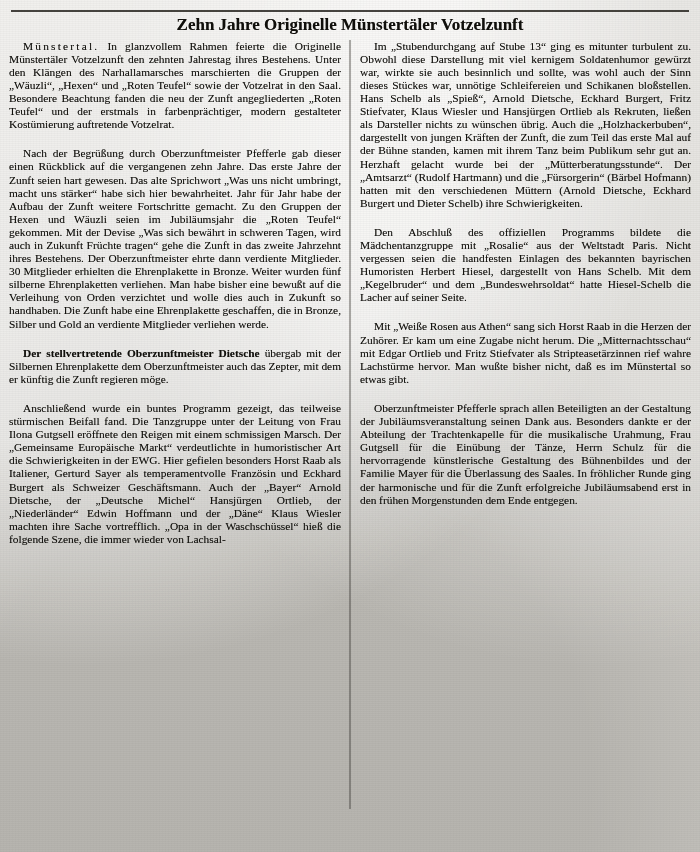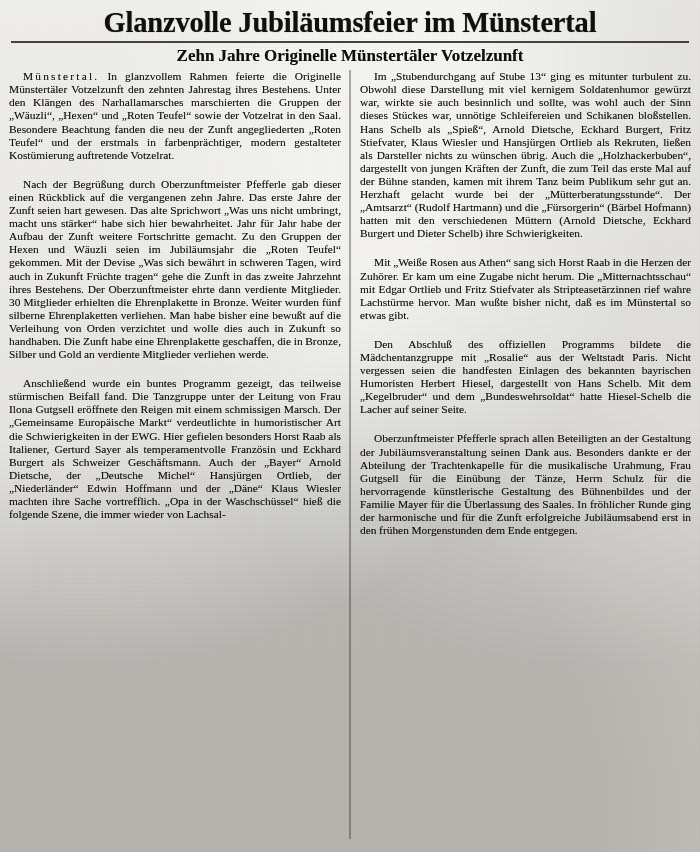--- a/index.html
+++ b/index.html
@@ -115,35 +115,35 @@
   
   .col p {
     text-shadow: 0 0 0.45px rgba(0,0,0,0.35);
   }
 </style>
 </head>
 <body>
 
 <div id="page">
 
-  <h1 class="headline">Glanzvolle Jubiläumsfeier im Münstertal</h1>
   <div class="rule"></div>
   <h2 class="subhead">Zehn Jahre Originelle Münstertäler Votzelzunft</h2>
 
   <div class="columns">
 
     <div class="col left">
       <p><span class="lead-city">Münstertal.</span><span> In glanzvollem Rahmen feierte die Originelle Münstertäler Votzelzunft den zehnten Jahrestag ihres Bestehens. Unter den Klängen des Narhallamarsches marschierten die Gruppen der „Wäuzli“, „Hexen“ und „Roten Teufel“ sowie der Votzelrat in den Saal. Besondere Beachtung fanden die neu der Zunft angegliederten „Roten Teufel“ und der erstmals in farbenprächtiger, modern gestalteter Kostümierung auftretende Votzelrat.</span></p>
       <p>Nach der Begrüßung durch Oberzunftmeister Pfefferle gab dieser einen Rückblick auf die vergangenen zehn Jahre. Das erste Jahre der Zunft seien hart gewesen. Das alte Sprichwort „Was uns nicht umbringt, macht uns stärker“ habe sich hier bewahrheitet. Jahr für Jahr habe der Aufbau der Zunft weitere Fortschritte gemacht. Zu den Gruppen der Hexen und Wäuzli seien im Jubiläumsjahr die „Roten Teufel“ gekommen. Mit der Devise „Was sich bewährt in schweren Tagen, wird auch in Zukunft Früchte tragen“ gehe die Zunft in das zweite Jahrzehnt ihres Bestehens. Der Oberzunftmeister ehrte dann verdiente Mitglieder. 30 Mitglieder erhielten die Ehrenplakette in Bronze. Weiter wurden fünf silberne Ehrenplaketten verliehen. Man habe bisher eine bewußt auf die Verleihung von Orden verzichtet und wolle dies auch in Zukunft so handhaben. Die Zunft habe eine Ehrenplakette geschaffen, die in Bronze, Silber und Gold an verdiente Mitglieder verliehen werde. </p>
+      <p><span class="bold">Der stellvertretende Oberzunftmeister Dietsche</span><span> übergab mit der Silbernen Ehrenplakette dem Oberzunftmeister auch das Zepter, mit dem er künftig die Zunft regieren möge.</span></p>
       <p>Anschließend wurde ein buntes Programm gezeigt, das teilweise stürmischen Beifall fand. Die Tanzgruppe unter der Leitung von Frau Ilona Gutgsell eröffnete den Reigen mit einem schmissigen Marsch. Der „Gemeinsame Europäische Markt“ verdeutlichte in humoristischer Art die Schwierigkeiten in der EWG. Hier gefielen besonders Horst Raab als Italiener, Gerturd Sayer als temperamentvolle Französin und Eckhard Burgert als Schweizer Geschäftsmann. Auch der „Bayer“ Arnold Dietsche, der „Deutsche Michel“ Hansjürgen Ortlieb, der „Niederländer“ Edwin Hoffmann und der „Däne“ Klaus Wiesler machten ihre Sache vortrefflich. „Opa in der Waschschüssel“ hieß die folgende Szene, die immer wieder von Lachsal-</p>
     </div>
 
     <div class="divider"></div>
 
     <div class="col right">
       <p>Im „Stubendurchgang auf Stube 13“ ging es mitunter turbulent zu. Obwohl diese Darstellung mit viel kernigem Soldatenhumor gewürzt war, wirkte sie auch besinnlich und sollte, was wohl auch der Sinn dieses Stückes war, unnötige Schleifereien und Schikanen bloßstellen. Hans Schelb als „Spieß“, Arnold Dietsche, Eckhard Burgert, Fritz Stiefvater, Klaus Wiesler und Hansjürgen Ortlieb als Rekruten, ließen als Darsteller nichts zu wünschen übrig. Auch die „Holzhackerbuben“, dargestellt von jungen Kräften der Zunft, die zum Teil das erste Mal auf der Bühne standen, kamen mit ihrem Tanz beim Publikum sehr gut an. Herzhaft gelacht wurde bei der „Mütterberatungsstunde“. Der „Amtsarzt“ (Rudolf Hartmann) und die „Fürsorgerin“ (Bärbel Hofmann) hatten mit den verschiedenen Müttern (Arnold Dietsche, Eckhard Burgert und Dieter Schelb) ihre Schwierigkeiten.</p>
+      <p>Den Abschluß des offiziellen Programms bildete die Mädchentanzgruppe mit „Rosalie“ aus der Weltstadt Paris. Nicht vergessen seien die handfesten Einlagen des bekannten bayrischen Humoristen Herbert Hiesel, dargestellt von Hans Schelb. Mit dem „Kegelbruder“ und dem „Bundeswehrsoldat“ hatte Hiesel-Schelb die Lacher auf seiner Seite.</p>
       <p>Mit „Weiße Rosen aus Athen“ sang sich Horst Raab in die Herzen der Zuhörer. Er kam um eine Zugabe nicht herum. Die „Mitternachtsschau“ mit Edgar Ortlieb und Fritz Stiefvater als Stripteasetärzinnen rief wahre Lachstürme hervor. Man wußte bisher nicht, daß es im Münstertal so etwas gibt.</p>
-      <p>Den Abschluß des offiziellen Programms bildete die Mädchentanzgruppe mit „Rosalie“ aus der Weltstadt Paris. Nicht vergessen seien die handfesten Einlagen des bekannten bayrischen Humoristen Herbert Hiesel, dargestellt von Hans Schelb. Mit dem „Kegelbruder“ und dem „Bundeswehrsoldat“ hatte Hiesel-Schelb die Lacher auf seiner Seite.</p>
       <p>Oberzunftmeister Pfefferle sprach allen Beteiligten an der Gestaltung der Jubiläumsveranstaltung seinen Dank aus. Besonders dankte er der Abteilung der Trachtenkapelle für die musikalische Urahmung, Frau Gutgsell für die Einübung der Tänze, Herrn Schulz für die hervorragende künstlerische Gestaltung des Bühnenbildes und der Familie Mayer für die Überlassung des Saales. In fröhlicher Runde ging der harmonische und für die Zunft erfolgreiche Jubiläumsabend erst in den frühen Morgenstunden dem Ende entgegen.</p>
     </div>
 
   </div>
 </div>
 
 </body></html>

